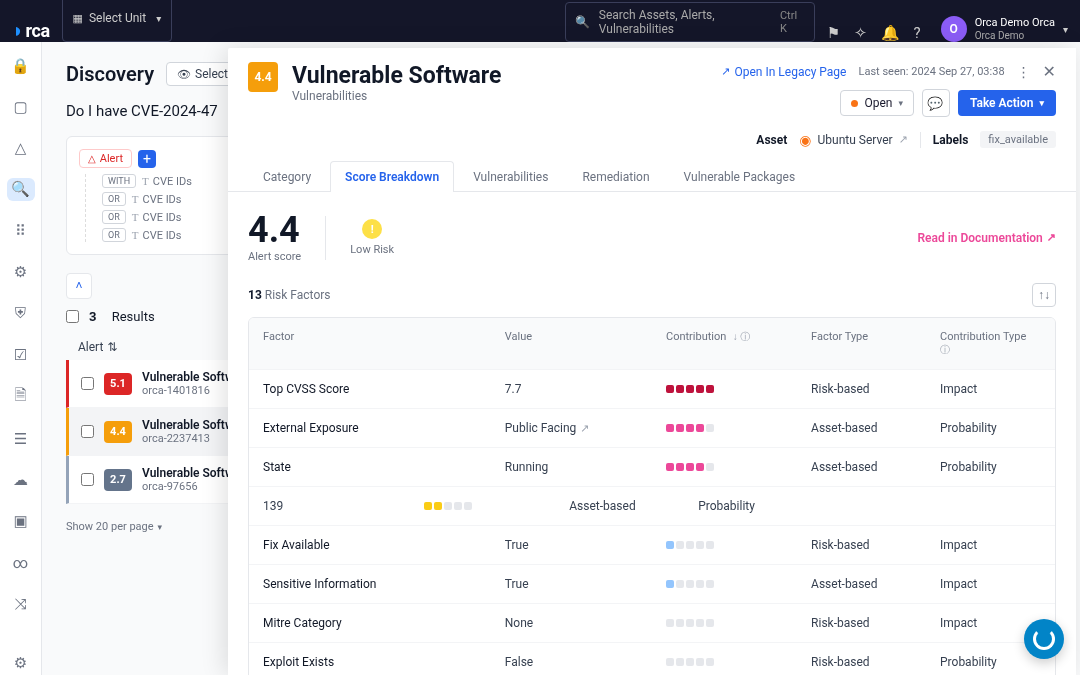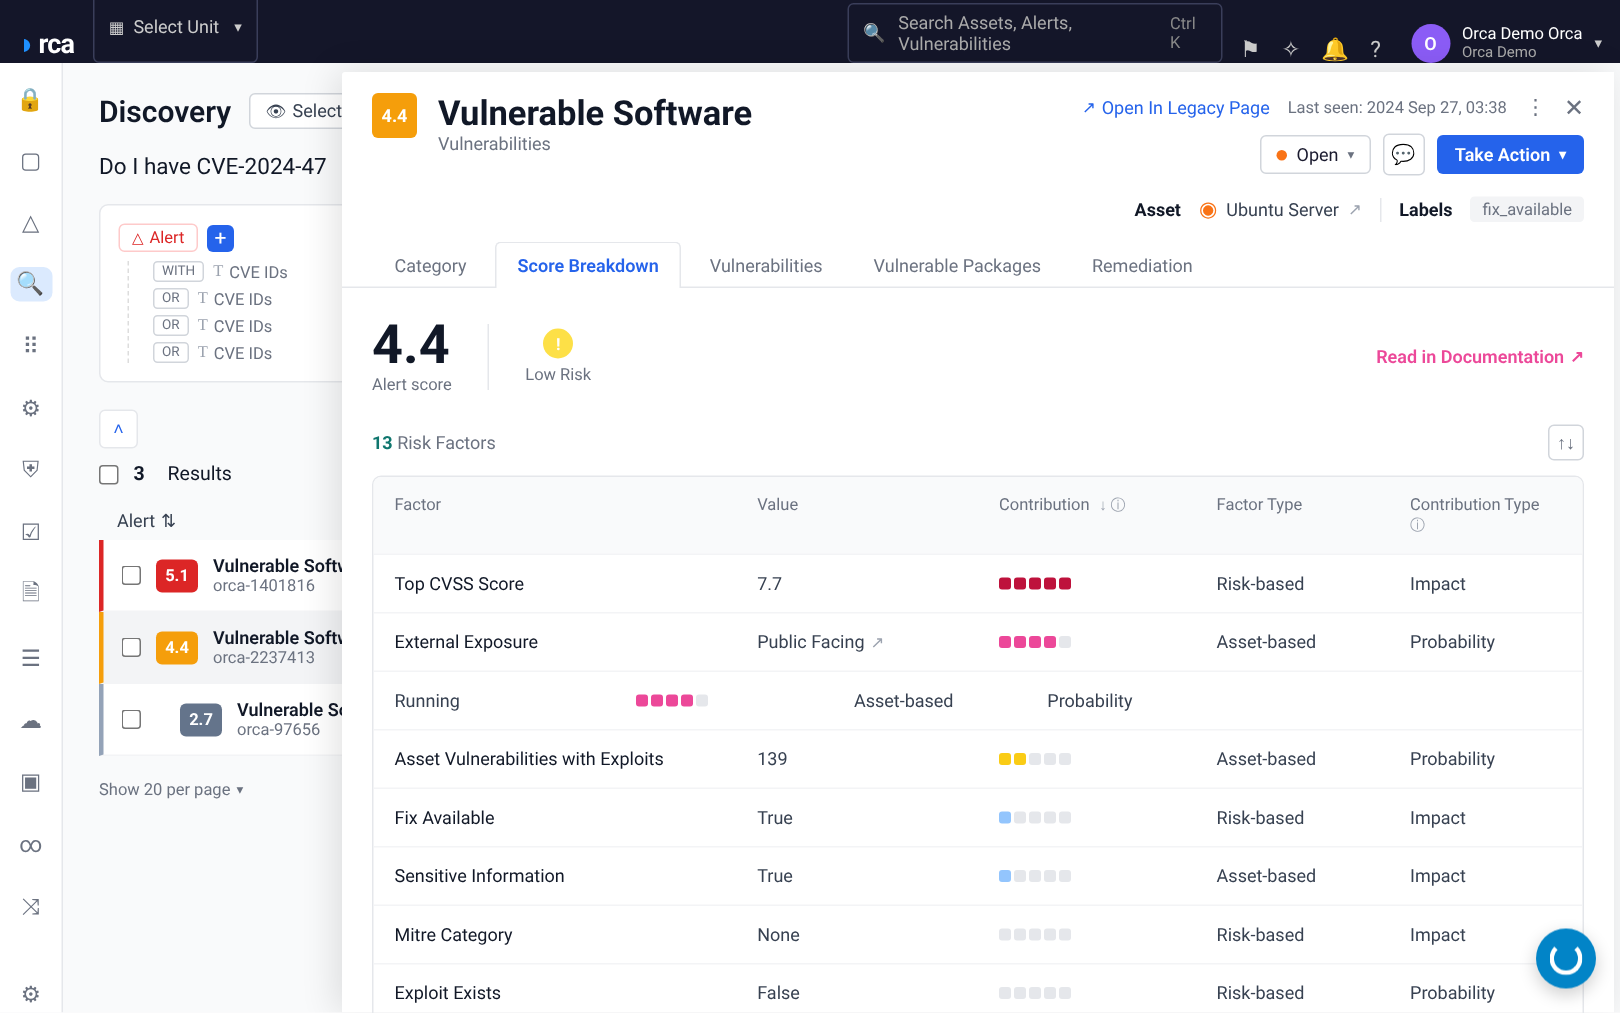--- a/index.html
+++ b/index.html
@@ -53,21 +53,21 @@
 .result-list { display: flex; flex-direction: column; }
 .result-item { display: flex; align-items: center; gap: 10px; padding: 10px 12px; border-left: 3px solid transparent; background: #fff; border-bottom: 1px solid #f3f4f6; }
 .result-item.sev-high { border-left-color: #dc2626; }
 .result-item.sev-med { border-left-color: #f59e0b; }
 .result-item.sev-low { border-left-color: #94a3b8; }
 .result-item.active { background: #f3f4f6; }
 .result-item input[type=checkbox] { }
 .score-chip { width: 28px; height: 22px; border-radius: 4px; color: #fff; font-size: 11px; font-weight: 700; display: flex; align-items: center; justify-content: center; }
 .score-chip.s51 { background: #dc2626; }
 .score-chip.s44 { background: #f59e0b; }
-.score-chip.s27 { background: #64748b; margin-left: 16px; }
+.score-chip.s27 { background: #64748b; }
 .result-text { display: flex; flex-direction: column; }
 .result-text .t { font-size: 12px; font-weight: 600; color: #111827; white-space: nowrap; overflow: hidden; }
 .result-text .id { font-size: 11px; color: #6b7280; }
 .pagination { font-size: 11px; color: #6b7280; margin-top: 16px; display: flex; align-items: center; gap: 4px; cursor: pointer; }
 .pagination::after { content: "▾"; font-size: 9px; }
 
 
 .detail { position: absolute; top: 48px; right: 4px; bottom: 0; width: 848px; background: #fff; box-shadow: -4px 0 24px rgba(0,0,0,0.12); display: flex; flex-direction: column; border-radius: 2px 0 0 0; }
 .detail-hdr { padding: 14px 20px 0 20px; }
 .detail-top-row { display: flex; align-items: flex-start; gap: 14px; }
@@ -108,21 +108,21 @@
 .score-label { font-size: 11px; color: #6b7280; margin-top: 2px; }
 .vline { width: 1px; height: 44px; background: #e5e7eb; }
 .risk-col { display: flex; flex-direction: column; align-items: center; gap: 4px; }
 .risk-icon { width: 20px; height: 20px; border-radius: 50%; background: #fde047; color: #fff; display: flex; align-items: center; justify-content: center; font-size: 11px; font-weight: 700; }
 .risk-label { font-size: 11px; color: #6b7280; }
 .doc-link { margin-left: auto; color: #ec4899; font-size: 12px; font-weight: 600; cursor: pointer; display: flex; align-items: center; gap: 4px; }
 .doc-link::after { content: "↗"; font-size: 11px; }
 
 .risk-factors-hdr { display: flex; align-items: center; justify-content: space-between; margin-bottom: 10px; }
 .rf-count { font-size: 12px; color: #6b7280; }
-.rf-count b { color: #0f766e; font-weight: 700; }
+.rf-count b { color: #0f172a; font-weight: 700; }
 .sort-btn { width: 24px; height: 24px; border: 1px solid #d1d5db; border-radius: 4px; display: flex; align-items: center; justify-content: center; cursor: pointer; color: #6b7280; font-size: 12px; }
 
 .rf-table { width: 100%; border: 1px solid #e5e7eb; border-radius: 6px; overflow: hidden; }
 .rf-head { display: flex; background: #f9fafb; font-size: 11px; color: #6b7280; font-weight: 400; }
 .rf-head > div, .rf-row > div { padding: 12px 14px; }
 .col-factor { width: 30%; }
 .col-value { width: 20%; }
 .col-contrib { width: 18%; }
 .col-ftype { width: 16%; }
 .col-ctype { width: 16%; }
@@ -296,22 +296,22 @@
       <span class="meta-divider"></span>
       <span class="meta-label">Labels</span>
       <span class="label-chip">fix_available</span>
     </div>
   </div>
 
   <div class="tabs">
     <div class="tab">Category</div>
     <div class="tab active">Score Breakdown</div>
     <div class="tab">Vulnerabilities</div>
+    <div class="tab">Remediation</div>
     <div class="tab">Vulnerable Packages</div>
-    <div class="tab">Remediation</div>
   </div>
 
   <div class="detail-body">
     <div class="score-summary">
       <div class="score-col">
         <div class="score-big">4.4</div>
         <div class="score-label">Alert score</div>
       </div>
       <div class="vline"></div>
       <div class="risk-col">
@@ -365,35 +365,35 @@
                 <span class="cseg p"></span>
                 <span class="cseg p"></span>
                 <span class="cseg p"></span>
                 <span class="cseg "></span>
               </div>
             </div>
     <div class="col-ftype">Asset-based</div>
     <div class="col-ctype">Probability</div>
           </div>
           <div class="rf-row">
+    <div class="col-factor">State</div>
     <div class="col-value">Running</div>
     <div class="col-contrib">
               <div class="contrib-bar">
                 <span class="cseg p"></span>
                 <span class="cseg p"></span>
                 <span class="cseg p"></span>
                 <span class="cseg p"></span>
                 <span class="cseg "></span>
               </div>
             </div>
     <div class="col-ftype">Asset-based</div>
     <div class="col-ctype">Probability</div>
           </div>
           <div class="rf-row">
-    <div class="col-factor">Asset Vulnerabilities with Exploits</div>
     <div class="col-value">139</div>
     <div class="col-contrib">
               <div class="contrib-bar">
                 <span class="cseg y"></span>
                 <span class="cseg y"></span>
                 <span class="cseg "></span>
                 <span class="cseg "></span>
                 <span class="cseg "></span>
               </div>
             </div>

